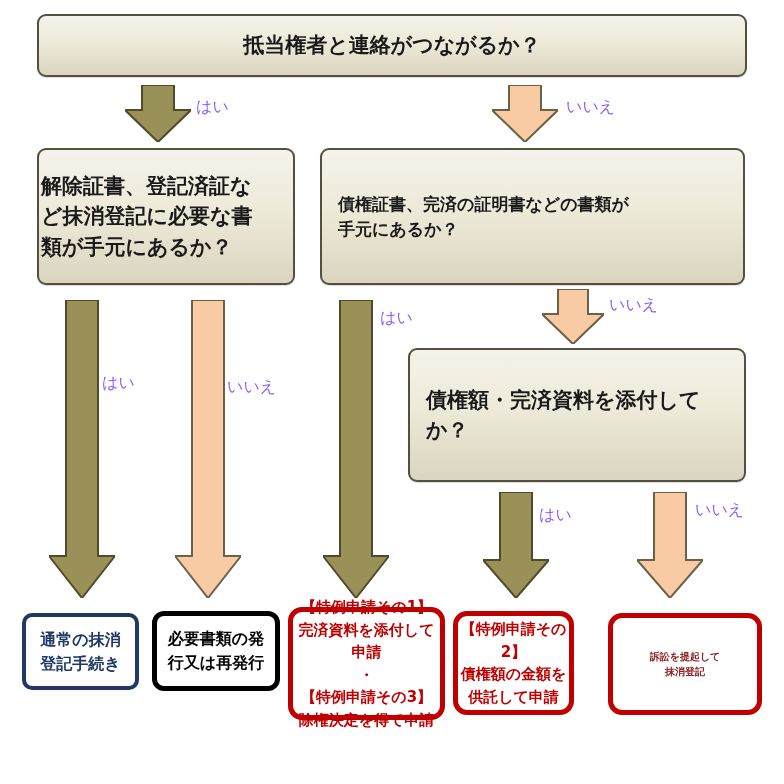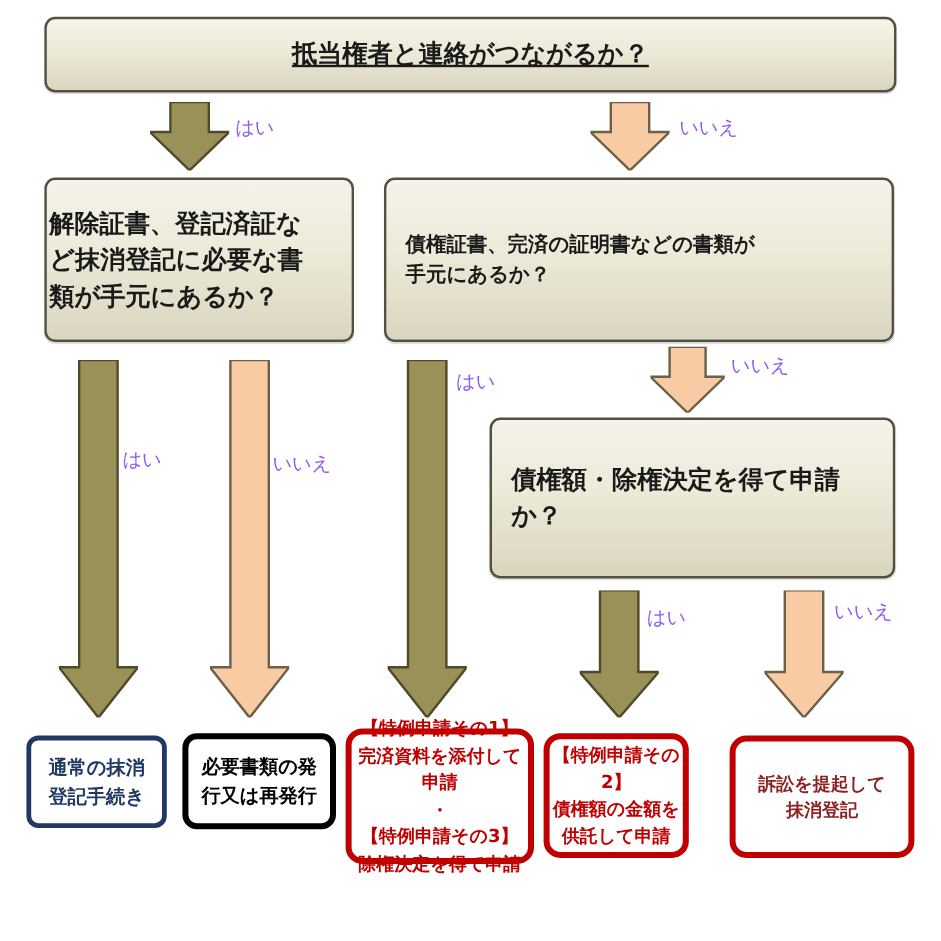--- a/index.html
+++ b/index.html
@@ -27,54 +27,54 @@
     position:absolute;
     box-sizing:border-box;
     background:#ffffff;
     display:flex;align-items:center;justify-content:center;
     text-align:center;font-weight:bold;
   }
   .rbox .box-text{white-space:pre-line;line-height:1.5;}
   .r-navy{border:4px solid #1F3864;border-radius:10px;color:#1F3864;font-size:16px;}
   .r-black{border:5px solid #000000;border-radius:12px;color:#000000;font-size:16px;}
   .r-red{border:5px solid #C00000;border-radius:14px;color:#C00000;font-size:15px;}
-  .r-darkred{border:5px solid #C00000;border-radius:14px;color:#8B2323;font-size:15px;}
+  .r-darkred{border:5px solid #C00000;border-radius:14px;color:#8B2323;font-size:10px;}
 
   .arrow{position:absolute;}
   .arrow polygon{stroke-width:2;stroke-linejoin:miter;}
 
   .flow-label{
     position:absolute;
     font-size:16px;
     color:#8b5cf6;
     white-space:nowrap;
   }
 </style>
 </head>
 <body>
 
 <div id="canvas">
 
-  <div class="qbox q-center" style="left:37px;top:14px;width:710px;height:63px;font-size:21px;text-decoration:underline;">
+  <div class="qbox q-center" style="left:37px;top:14px;width:710px;height:63px;font-size:21px;">
     <span class="box-text">抵当権者と連絡がつながるか？</span>
   </div>
 
   <div class="qbox q-left" style="left:37px;top:148px;width:258px;height:137px;font-size:21px;">
     <span class="box-text">解除証書、登記済証な
 ど抹消登記に必要な書
 類が手元にあるか？</span>
   </div>
 
   <div class="qbox q-left" style="left:320px;top:148px;width:425px;height:137px;font-size:17px;padding:14px 16px;">
     <span class="box-text">債権証書、完済の証明書などの書類が
 手元にあるか？</span>
   </div>
 
   <div class="qbox q-left" style="left:408px;top:348px;width:338px;height:134px;font-size:21px;padding:14px 16px;">
-    <span class="box-text">債権額・除権決定を得て申請
+    <span class="box-text">債権額・完済資料を添付して
 か？</span>
   </div>
 
   <svg class="arrow" style="left:125px;top:85px;" width="66" height="57" viewBox="0 0 66 57">
     <polygon points="17,0 49,0 49,25 66,25 33,57 0,25 17,25" fill="#9A9159" stroke="#4F4B2A"></polygon>
   </svg>
 
   <svg class="arrow" style="left:492px;top:85px;" width="66" height="57" viewBox="0 0 66 57">
     <polygon points="17,0 49,0 49,25 66,25 33,57 0,25 17,25" fill="#F9CBA5" stroke="#6B6147"></polygon>
   </svg>

